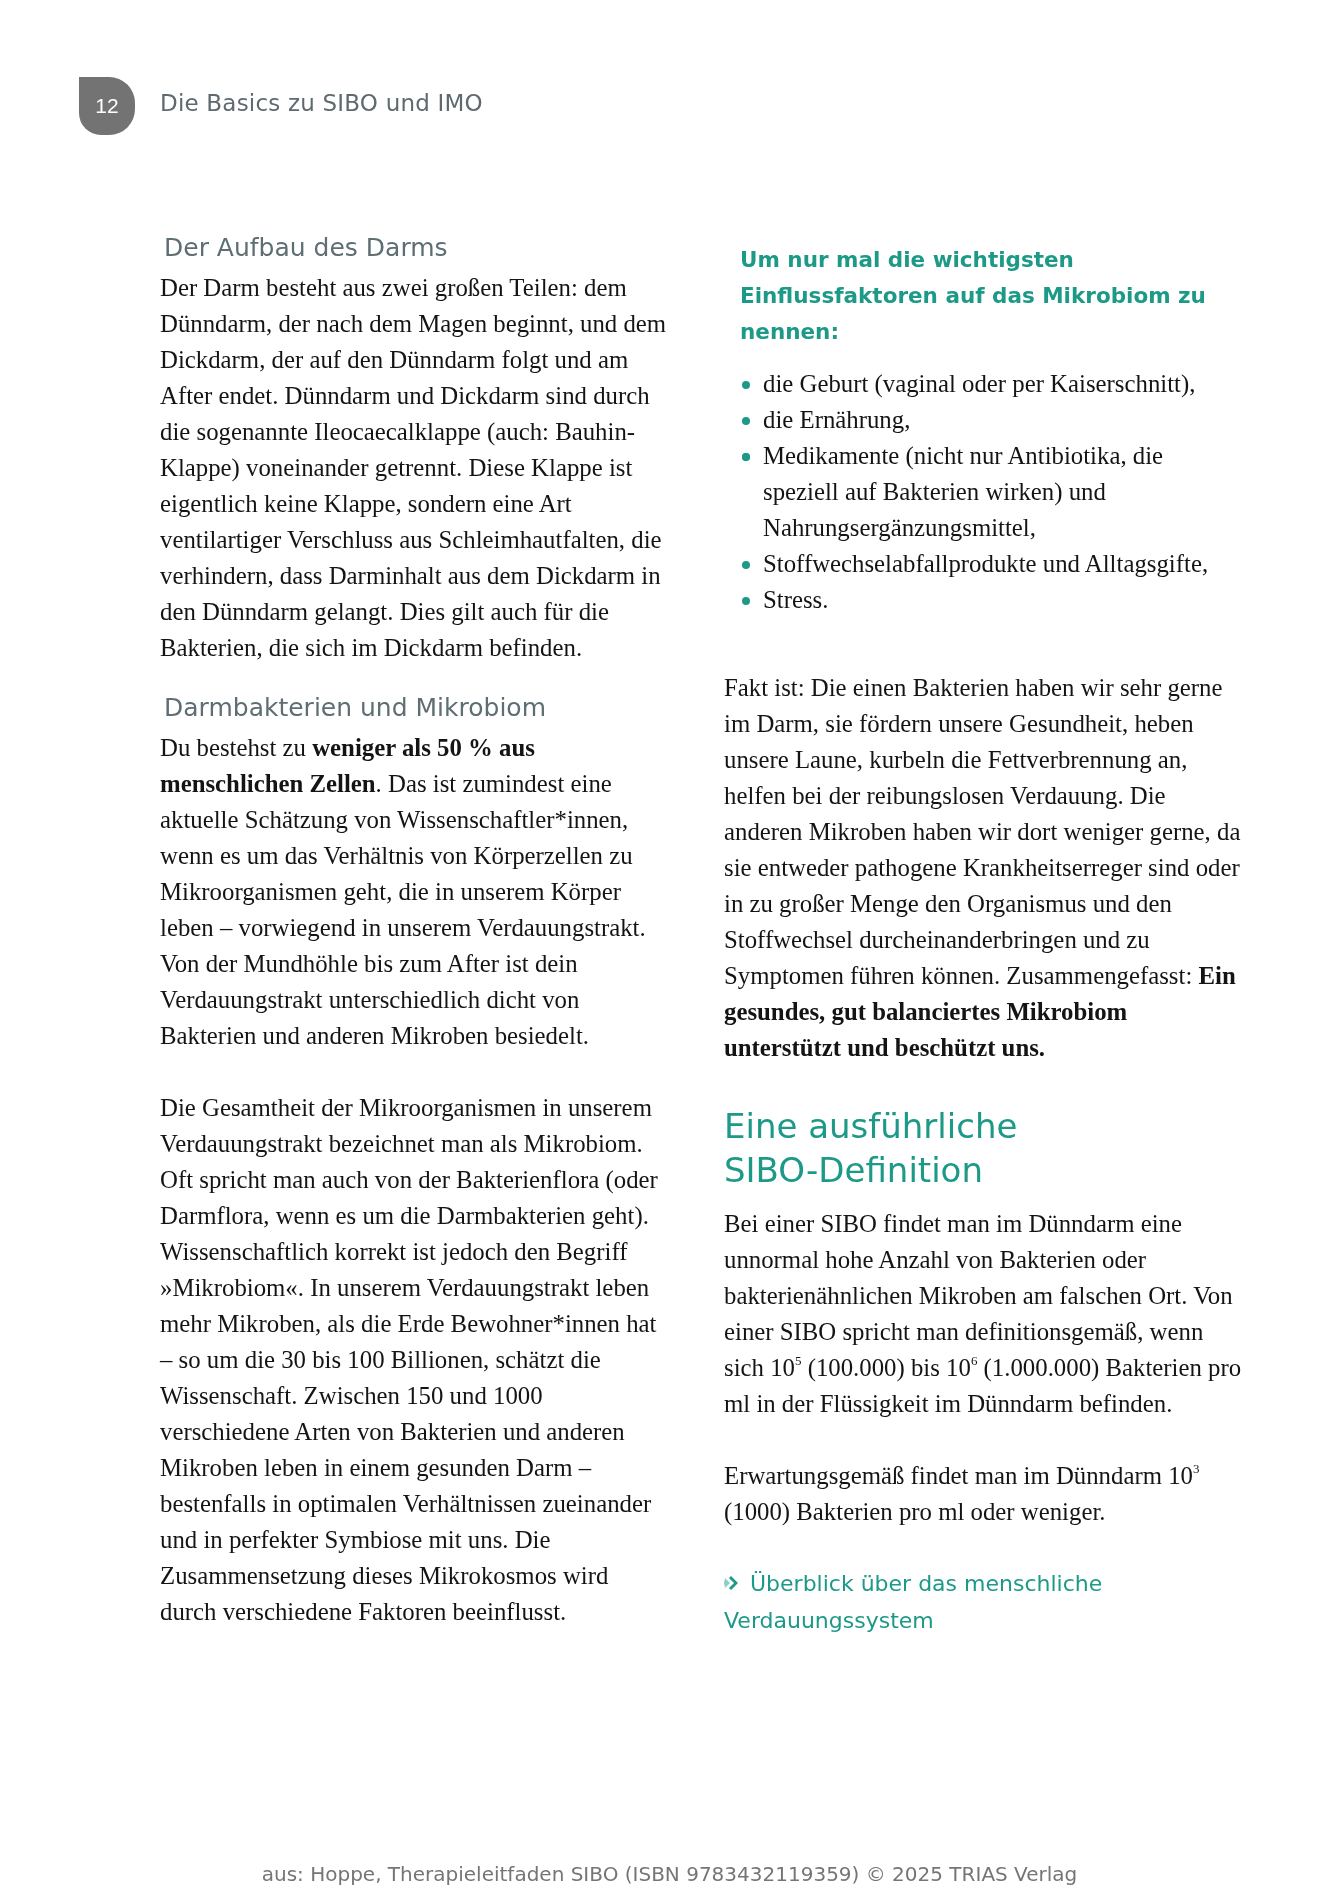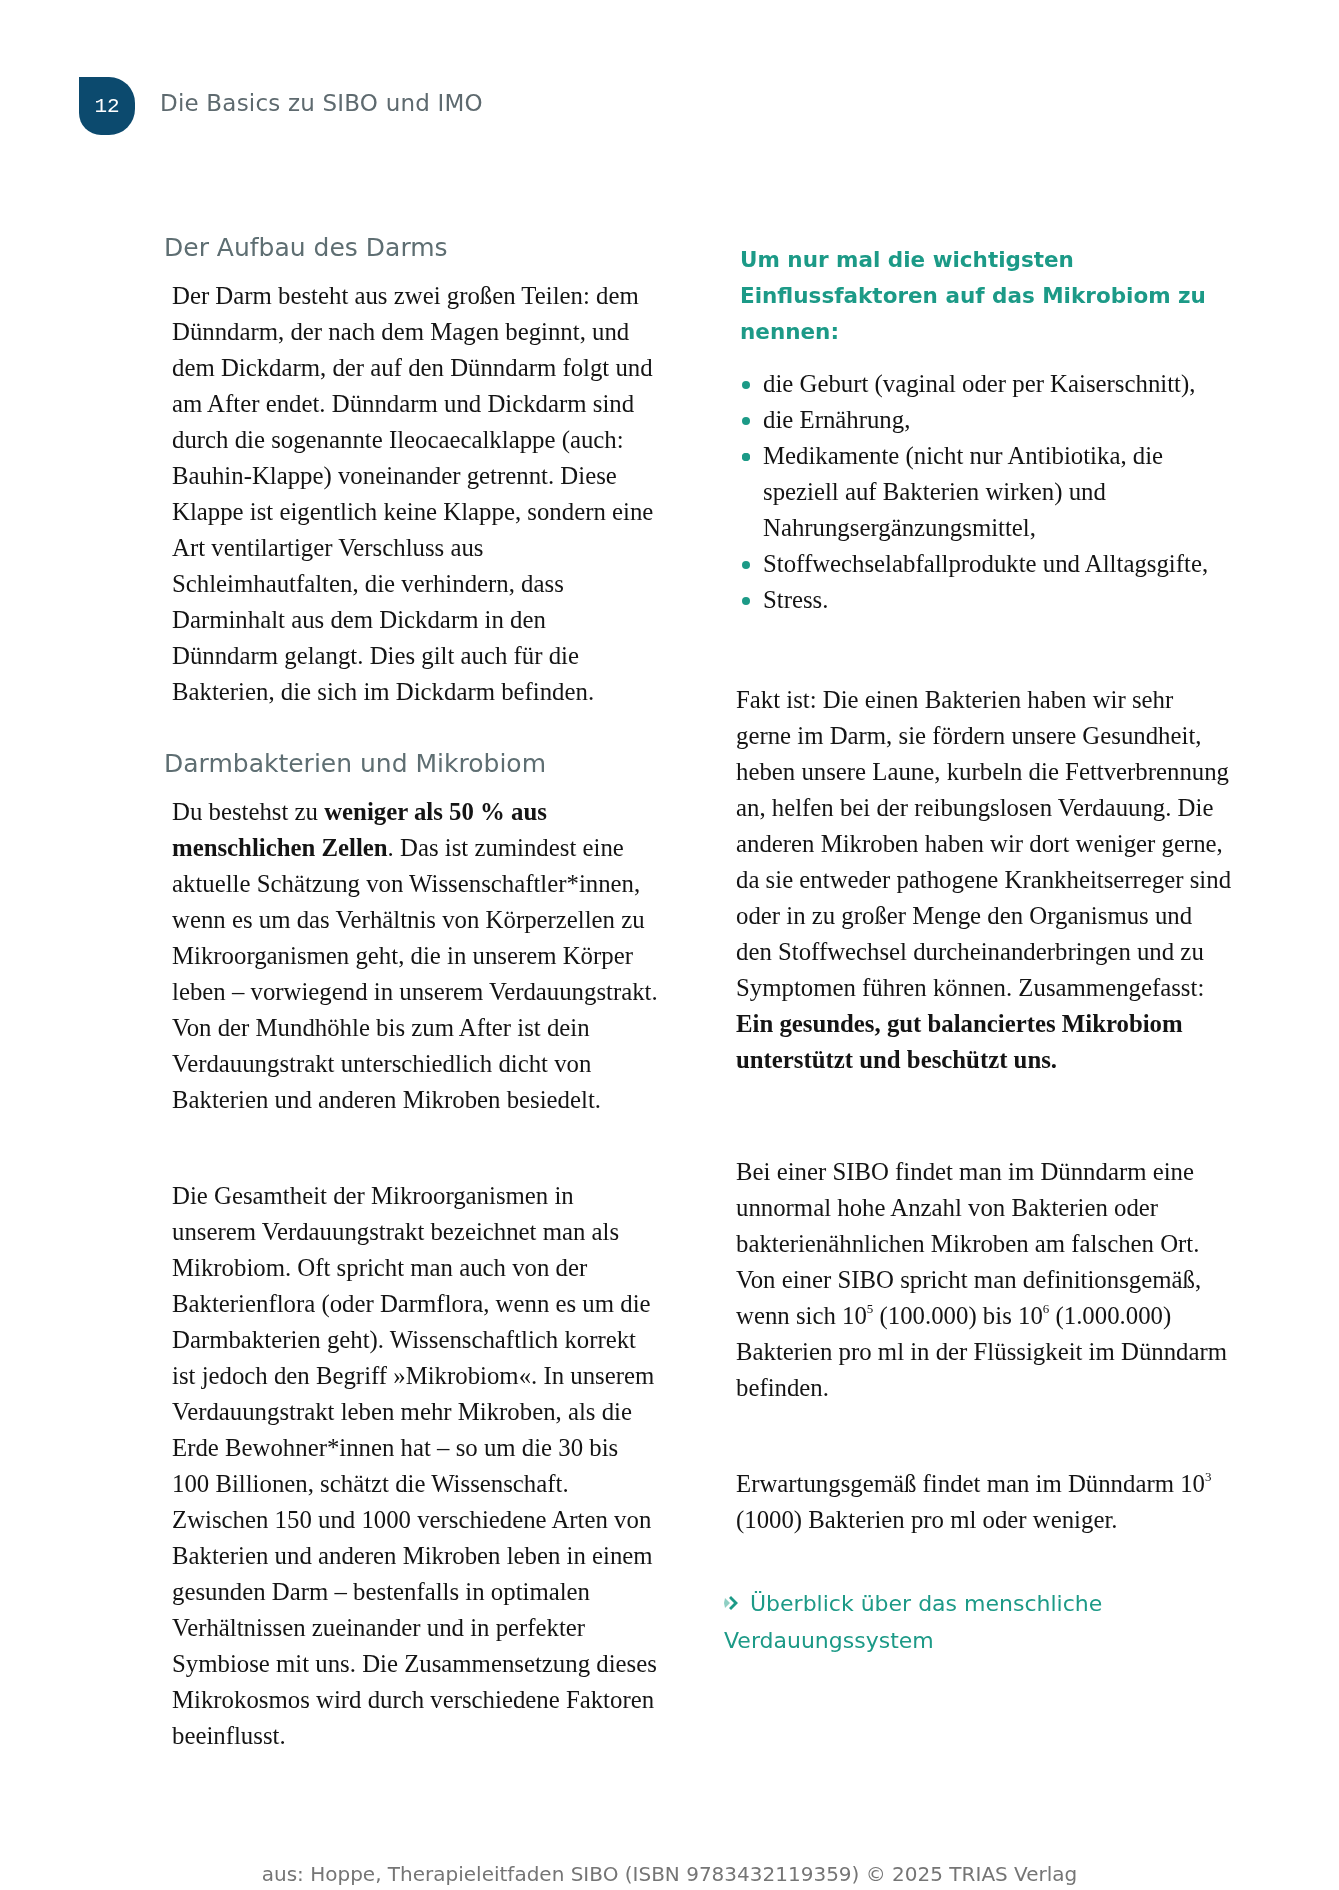--- a/index.html
+++ b/index.html
@@ -1,34 +1,34 @@
 <!DOCTYPE html>
 <html><head>
 <meta charset="utf-8">
 <style>
   html, body { margin:0; padding:0; background:#ffffff; }
   body { width:1339px; height:1890px; position:relative; overflow:hidden; }
   .page-badge {
     position:absolute; left:79px; top:77px; width:56px; height:58px;
-    background:#0c4a6e; color:#fff;
+    background:#737373; color:#fff;
     border-radius:0 26px 26px 22px;
     display:flex; align-items:center; justify-content:center;
-    font-family:Liberation Mono, monospace; font-size:21px;
+    font-family:Liberation Sans, sans-serif; font-size:21px;
   }
   .running-head {
     position:absolute; left:160px; top:90px;
     font-family:"DejaVu Sans", sans-serif; font-size:23px; color:#5e6a6f;
     letter-spacing:0.2px;
   }
   .col { position:absolute; top:226px; width:510px; }
   .col-left { left:160px; }
   .col-right { left:724px; width:520px; }
   .body-text {
     font-family:"Liberation Serif", serif; font-size:24.8px; line-height:36px; color:#141414;
-    margin:12px;
+    margin:0;
   }
   .body-text b { font-weight:bold; }
   .subhead {
     font-family:"DejaVu Sans", sans-serif; font-size:25px; color:#5e6e72;
     line-height:36px; margin:4px; font-weight:normal;
   }
   .teal-lead {
     font-family:"DejaVu Sans", sans-serif; font-size:21.5px; font-weight:bold;
     color:#1c9a87; line-height:36px; margin:16px;
   }
@@ -80,20 +80,24 @@
     <li><span class="bullet"></span><span>die Ernährung,</span></li>
     <li><span class="bullet"></span></li>
     <li><span class="bullet"></span><span>Medikamente (nicht nur Antibiotika, die speziell auf Bakterien wirken) und Nahrungsergänzungsmittel,</span></li>
     <li><span class="bullet"></span><span>Stoffwechselabfallprodukte und Alltagsgifte,</span></li>
     <li><span class="bullet"></span><span>Stress.</span></li>
   </ul>
   <div class="gap-1"></div>
   <p class="body-text"><span>Fakt ist: Die einen Bakterien haben wir sehr gerne im Darm, sie fördern unsere Gesundheit, heben unsere Laune, kurbeln die Fettverbrennung an, helfen bei der reibungslosen Verdauung. Die anderen Mikroben haben wir dort weniger gerne, da sie entweder pathogene Krankheitserreger sind oder in zu großer Menge den Organismus und den Stoffwechsel durcheinanderbringen und zu Symptomen führen können. Zusammengefasst: </span><b>Ein gesundes, gut balanciertes Mikrobiom unterstützt und beschützt uns.</b></p>
 
   <div style="height:38px"></div>
+  <h2 class="h2">
+    <span>Eine ausführliche</span><br>
+    <span>SIBO-Definition</span>
+  </h2>
   <div style="height:14px"></div>
   <p class="body-text"><span>Bei einer SIBO findet man im Dünndarm eine unnormal hohe Anzahl von Bakterien oder bakterienähnlichen Mikroben am falschen Ort. Von einer SIBO spricht man definitionsgemäß, wenn sich 10</span><sup>5</sup><span> (100.000) bis 10</span><sup>6</sup><span> (1.000.000) Bakterien pro ml in der Flüssigkeit im Dünndarm befinden.</span></p>
   <div class="gap-1"></div>
   <p class="body-text"><span>Erwartungsgemäß findet man im Dünndarm 10</span><sup>3</sup><span> (1000) Bakterien pro ml oder weniger.</span></p>
   <div style="height:36px"></div>
   <a class="link">
     <span class="arrow">
       <svg width="22" height="18" viewBox="0 0 22 18">
           <path d="M1 4 L6 9 L1 14 L0 9 Z" fill="#8fcfc3"></path>
           <path d="M7 2 L14 9 L7 16 L5 14 L10 9 L5 4 Z" fill="#1c9a87"></path>

